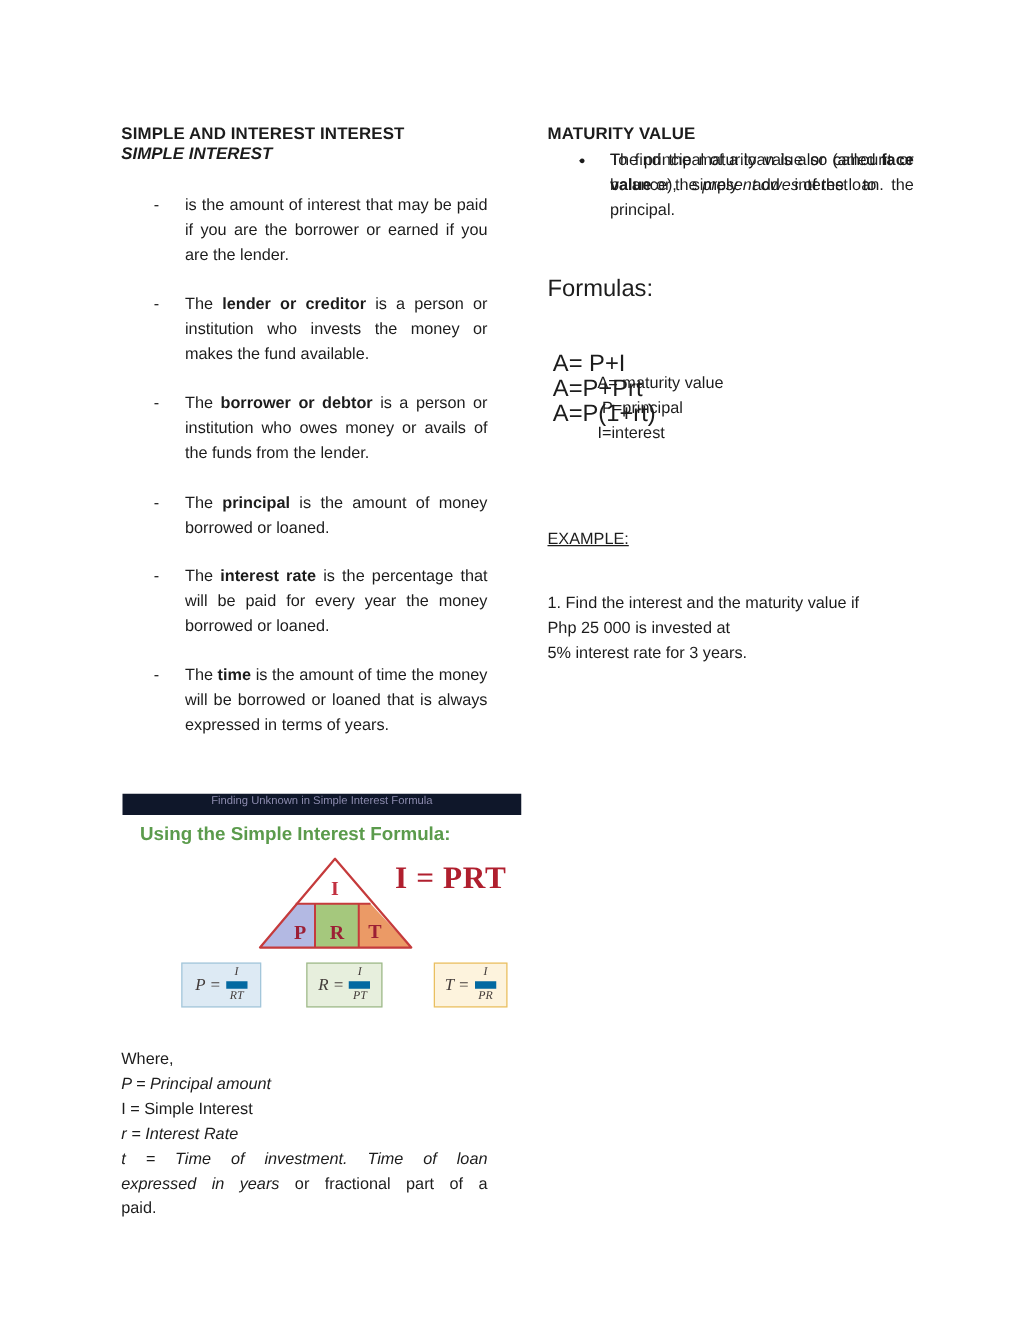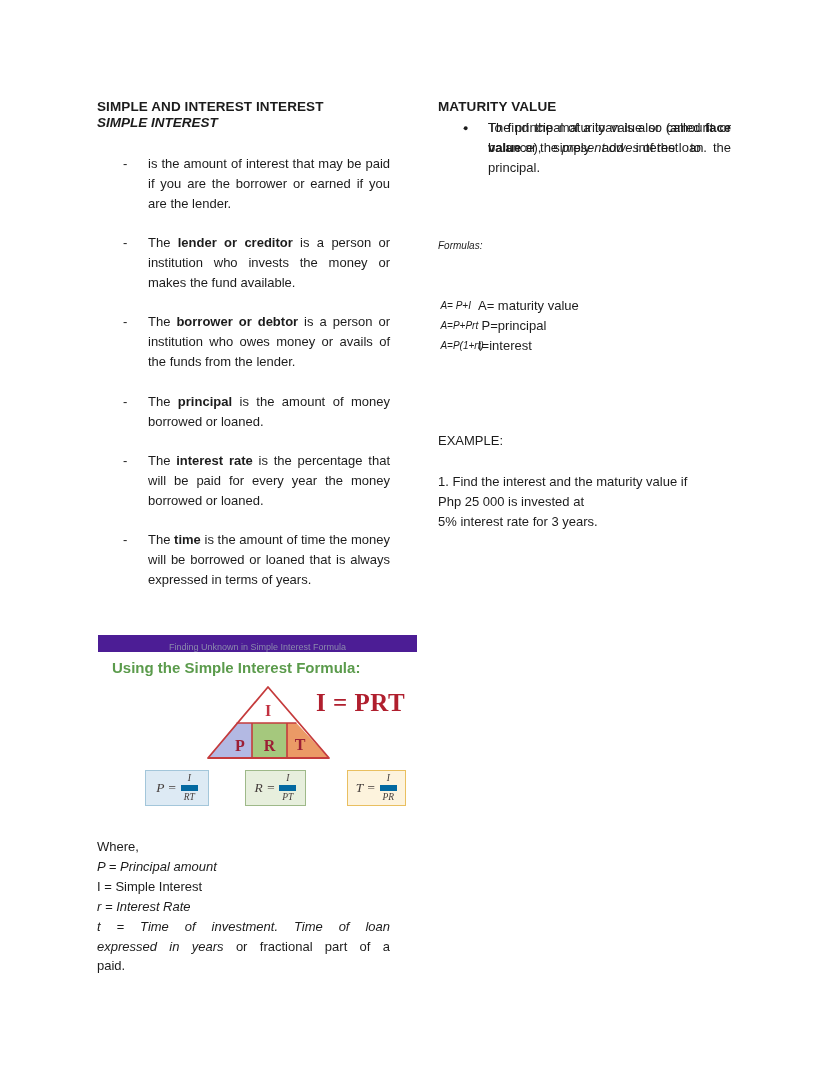--- a/index.html
+++ b/index.html
@@ -16,45 +16,45 @@
   .doc-subtitle{font-size:13.5px;font-weight:bold;font-style:italic;}
   .bullets .bullet-item{display:flex;margin:0 0 19.5px 0;}
   .bullet-marker{flex:none;margin-left:26px;width:25px;line-height:19.9px;font-size:13px;}
   .col-right .bullet-marker{margin-left:25px;}
   .bullet-marker.dot{font-size:9px;line-height:20px;}
   .bullet-text{flex:1;margin:0;text-align:justify;line-height:19.9px;font-size:13px;}
   .col-left .bullets{top:57px;padding-right:27px;}
   .col-right .bullets{top:21px;padding-right:3px;}
   
   .banner{top:538px;left:1px;width:319px;height:17px;
-    background:#4c1d95;color:#8b8aad;font-size:9px;
-    display:flex;align-items:flex-end;justify-content:center;}
+    background:#0f172a;color:#8b8aad;font-size:9px;
+    display:flex;align-items:flex-start;justify-content:center;}
   .formula-heading{top:562px;left:15px;right:auto;font-size:15px;font-weight:600;color:#5b9b4c;}
   
   .diagram{top:586px;height:145px;}
   .triangle-svg{position:absolute;left:103px;top:0;}
   .equation{position:absolute;left:219px;top:6px;font-family:"Liberation Serif",serif;
     font-weight:bold;font-size:25px;color:#b01f2e;letter-spacing:.5px;}
   .formula-box{position:absolute;top:87px;height:34px;border:1.3px solid;
     display:flex;align-items:center;justify-content:center;gap:4px;
     font-family:"Liberation Serif",serif;font-style:italic;font-size:13.5px;color:#433c3a;}
   .box-p{left:48px;width:62px;background:#ddeaf4;border-color:#a3c6da;}
   .box-r{left:148px;width:59px;background:#e7efdd;border-color:#9eb989;}
   .box-t{left:250px;width:57px;background:#fdf3dd;border-color:#e9bf60;}
   .frac{display:inline-flex;flex-direction:column;align-items:center;line-height:1;font-size:9.5px;}
   .fnum{padding:0 3px 1.5px;}
   .fden{border-top:6px solid #0369a1;padding:1.5px 3px 0;}
   
   .where{top:740px;width:293px;font-size:13px;line-height:19.9px;}
   .where .jline{text-align:justify;text-align-last:justify;}
   
-  .formulas{top:99px;font-size:10px;line-height:20px;font-style:italic;white-space:pre;}
+  .formulas{top:85px;font-size:19px;line-height:20px;white-space:pre;}
   .defs{top:199px;font-size:13px;line-height:20px;white-space:pre;margin-left:40px;}
   .note{top:257px;}
-  .example-heading{top:336px;font-size:13px;}
+  .example-heading{top:326px;font-size:13px;text-decoration:underline;}
   .example{top:375px;font-size:13px;line-height:20px;}
   p{margin:0;}
 </style>
 </head>
 <body>
 
 <div class="col col-left">
   <p class="block doc-title" style="top:2px">SIMPLE AND INTEREST INTEREST</p>
   <p class="block doc-subtitle" style="top:18px">SIMPLE INTEREST</p>
 

